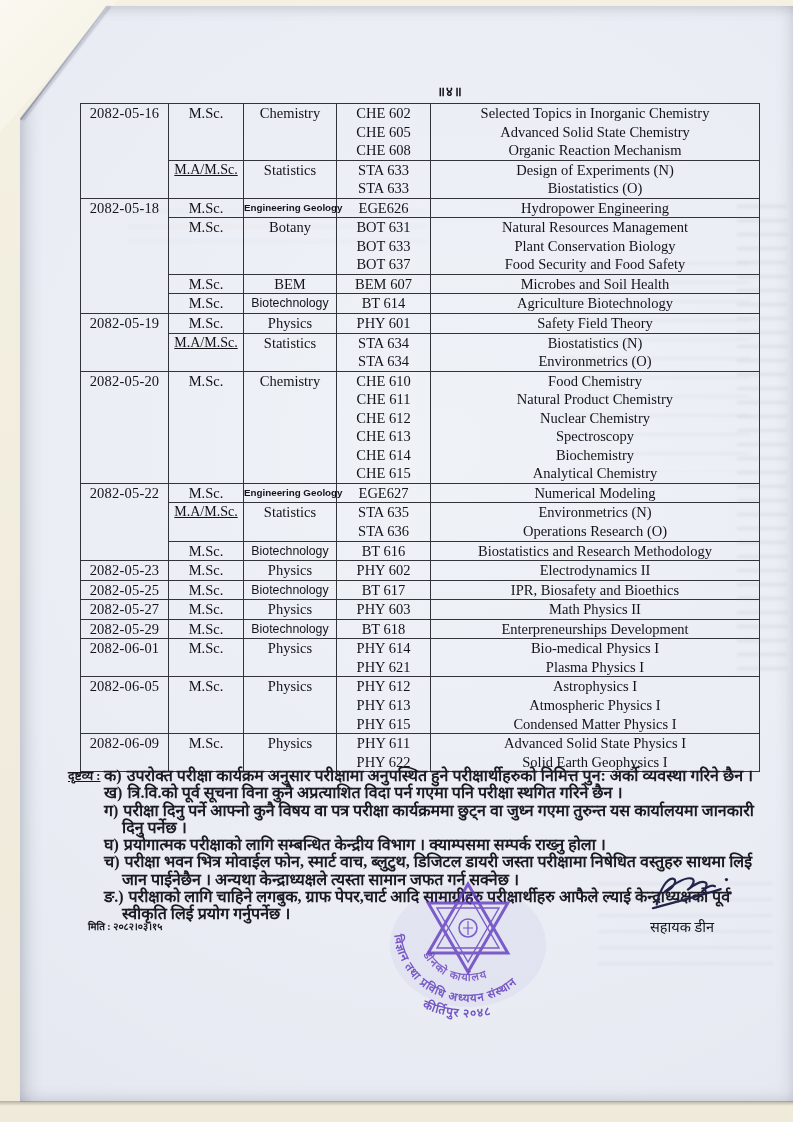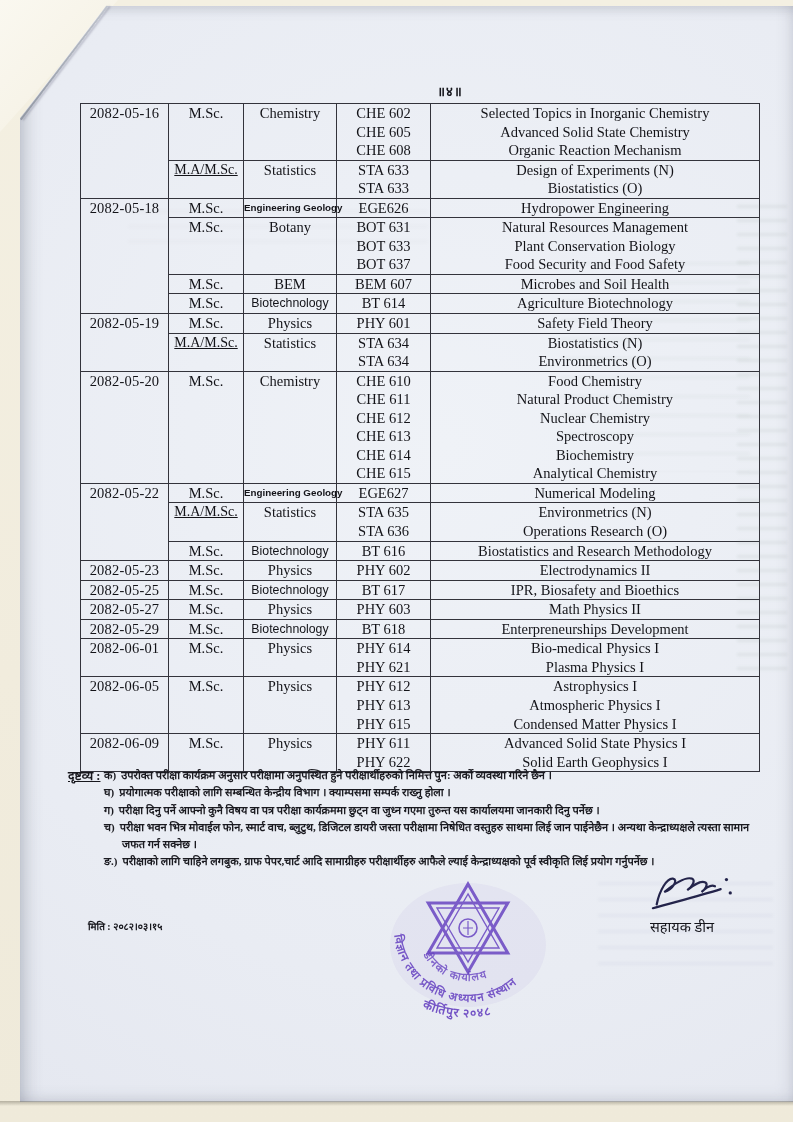--- a/index.html
+++ b/index.html
@@ -60,21 +60,21 @@
   td.c-code{padding-left:6px;}
   td.c-title{padding-left:8px;}
 
   
   .note-label{
     position:absolute;left:60px;top:767px;font-size:12.4px;font-weight:700;
     text-decoration:underline;color:#17171d;margin-left:8px;
   }
   .notes{
     position:absolute;left:104px;top:767px;width:658px;
-    font-size:11px;line-height:17.3px;font-weight:600;color:#1a1a20;
+    font-size:16px;line-height:17.3px;font-weight:600;color:#1a1a20;
   }
   .note{text-indent:-18px;padding-left:18px;}
   .nkey{margin-right:5px;}
 
   
   .miti{position:absolute;left:88px;top:919px;font-size:10px;font-weight:600;}
   .dean{position:absolute;left:650px;top:916px;font-size:14.5px;font-weight:400;}
   .signature{position:absolute;left:650px;top:868px;width:86px;height:48px;}
   .stamp{position:absolute;left:365px;top:878px;width:216px;height:170px;opacity:.92;}
 
@@ -443,22 +443,23 @@
             <div class="ln">Advanced Solid State Physics I</div>
             <div class="ln">Solid Earth Geophysics I</div>
           </td>
         </tr>
       </tbody>
   </table>
 
   <div class="note-label">दृष्टव्य :</div>
   <div class="notes" id="notes-list">
       <div class="note"><span class="nkey">क)</span><span>उपरोक्त परीक्षा कार्यक्रम अनुसार परीक्षामा अनुपस्थित हुने परीक्षार्थीहरुको निमित्त पुन: अर्को व्यवस्था गरिने छैन ।</span></div>
+      <div class="note"><span class="nkey">ख)</span><span>त्रि.वि.को पूर्व सूचना विना कुनै अप्रत्याशित विदा पर्न गएमा पनि परीक्षा स्थगित गरिने छैन ।</span></div>
+      <div class="note"><span class="nkey">ग)</span><span>परीक्षा दिनु पर्ने आफ्नो कुनै विषय वा पत्र परीक्षा कार्यक्रममा छुट्न वा जुध्न गएमा तुरुन्त यस कार्यालयमा जानकारी दिनु पर्नेछ ।</span></div>
       <div class="note"><span class="nkey">घ)</span><span>प्रयोगात्मक परीक्षाको लागि सम्बन्धित केन्द्रीय विभाग । क्याम्पसमा सम्पर्क राख्नु होला ।</span></div>
-      <div class="note"><span class="nkey">ग)</span><span>परीक्षा दिनु पर्ने आफ्नो कुनै विषय वा पत्र परीक्षा कार्यक्रममा छुट्न वा जुध्न गएमा तुरुन्त यस कार्यालयमा जानकारी दिनु पर्नेछ ।</span></div>
       <div class="note"><span class="nkey">च)</span><span>परीक्षा भवन भित्र मोवाईल फोन, स्मार्ट वाच, ब्लुटुथ, डिजिटल डायरी जस्ता परीक्षामा निषेधित वस्तुहरु साथमा लिई जान पाईनेछैन । अन्यथा केन्द्राध्यक्षले त्यस्ता सामान जफत गर्न सक्नेछ ।</span></div>
       <div class="note"><span class="nkey">ङ.)</span><span>परीक्षाको लागि चाहिने लगबुक, ग्राफ पेपर,चार्ट आदि सामाग्रीहरु परीक्षार्थीहरु आफैले ल्याई केन्द्राध्यक्षको पूर्व स्वीकृति लिई प्रयोग गर्नुपर्नेछ ।</span></div>
     </div>
 
   <div class="miti">मिति : २०८२।०३।१५</div>
 
   <svg class="stamp" viewBox="365 878 216 170">
     <g stroke="#5d36bd" fill="none" stroke-width="3" opacity=".85">
       <path d="M468 884 L428.2 953 L507.8 953 Z"></path>
       <path d="M468 972 L428.2 903 L507.8 903 Z"></path>

